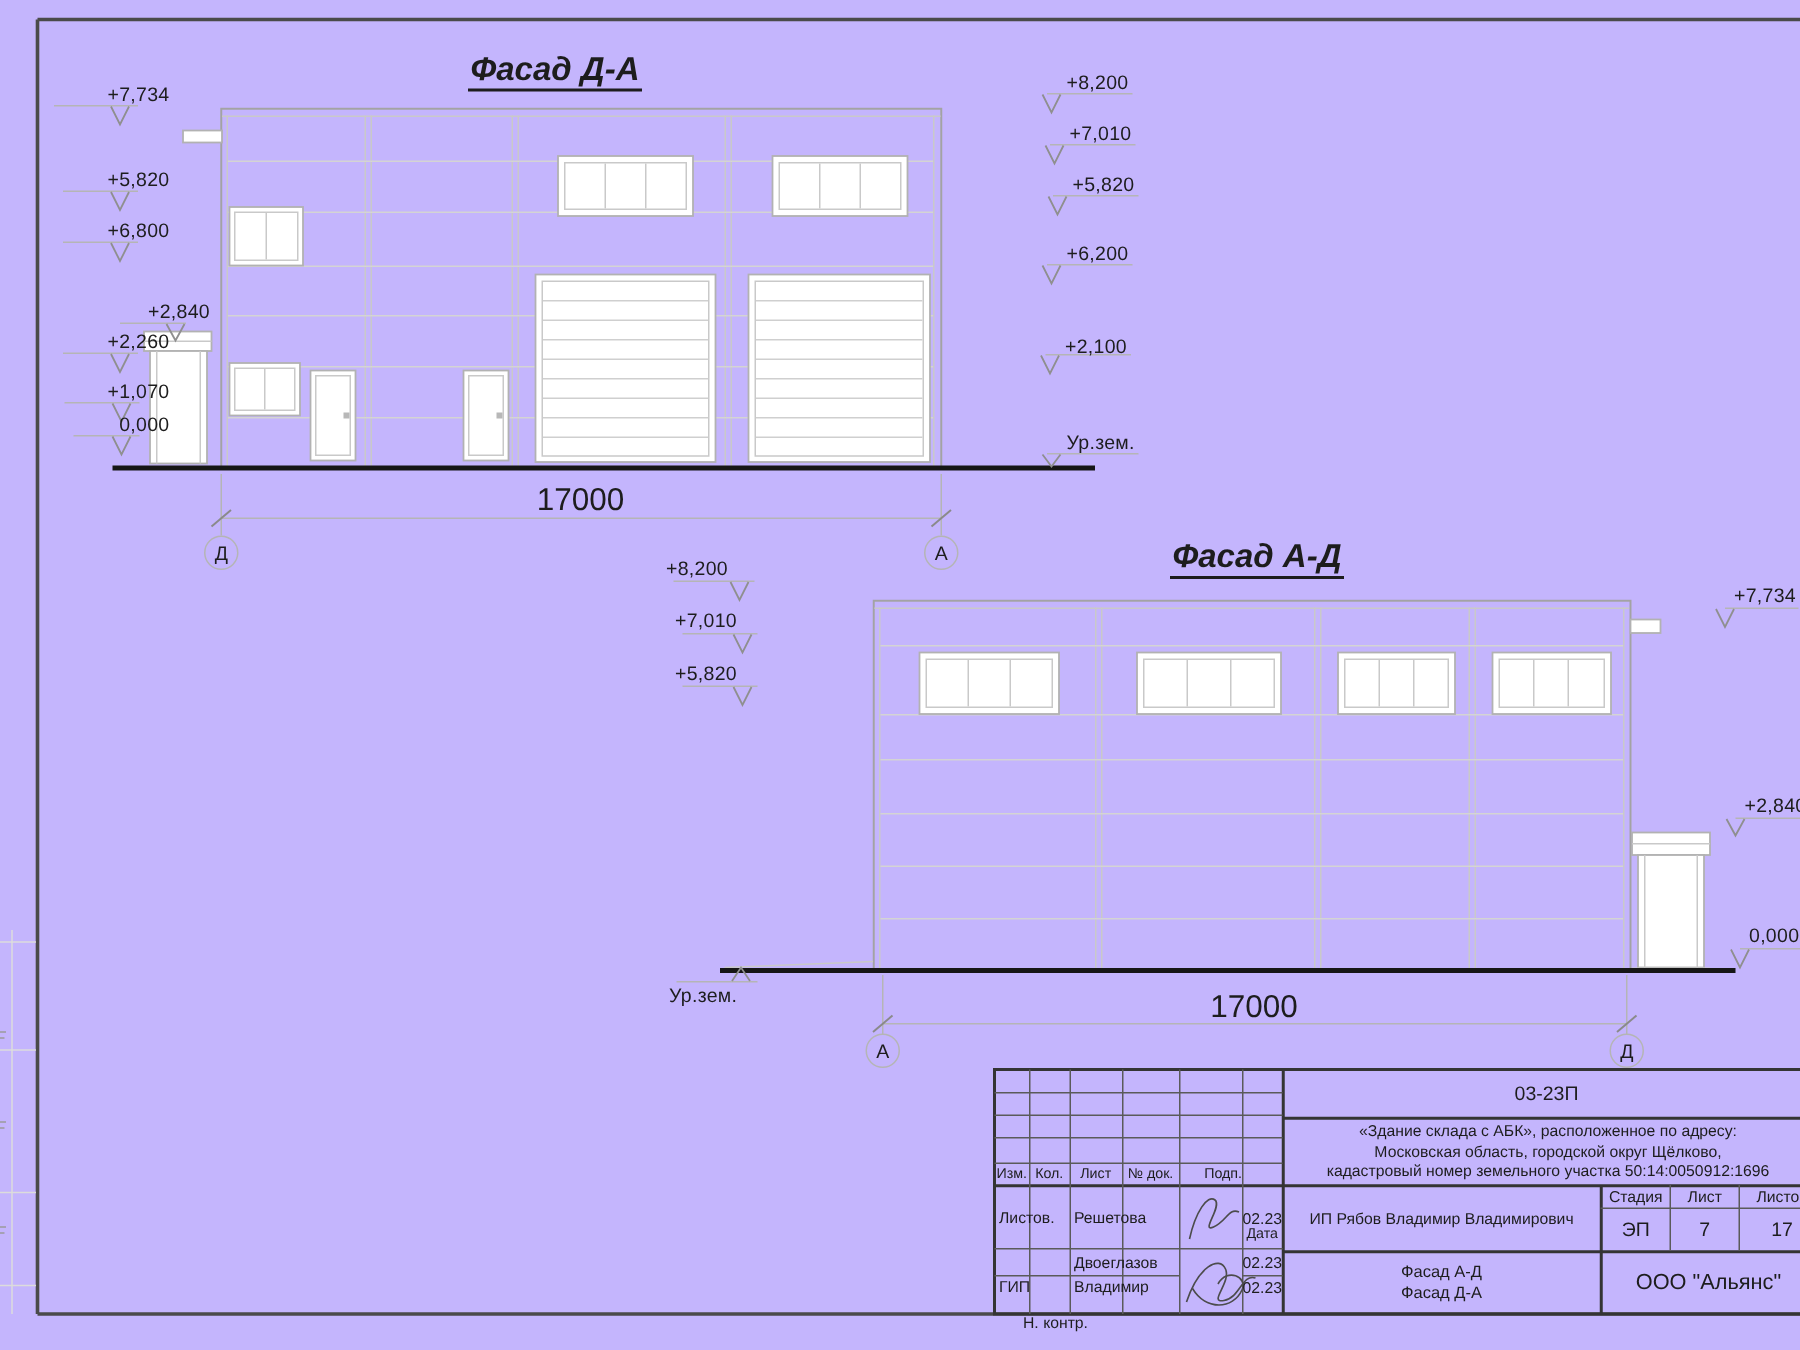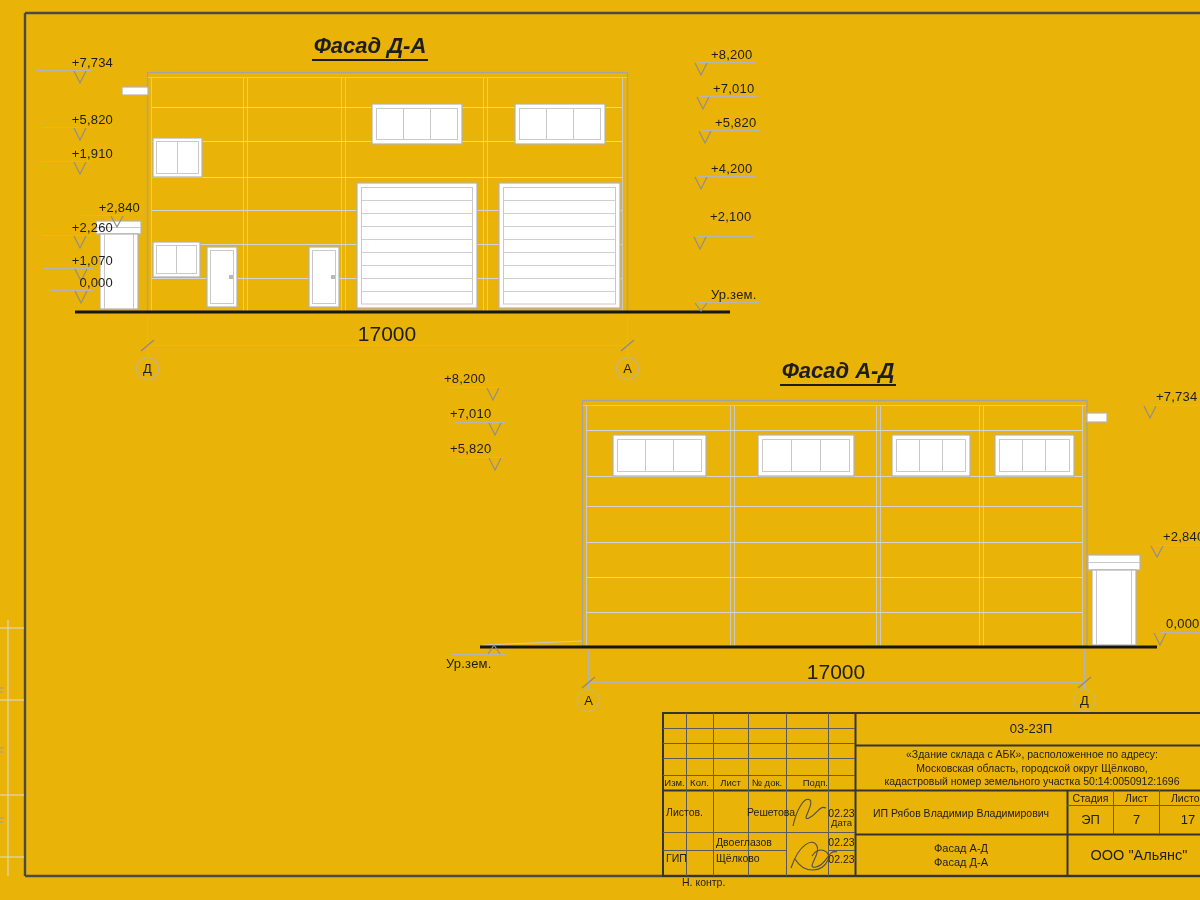--- a/index.html
+++ b/index.html
@@ -1,17 +1,17 @@
 <!DOCTYPE html>
 <html><head>
 <meta charset="utf-8">
 <style>
   html,body { margin:0; padding:0; background:#ffffff; }
   #sheet {
-    position:relative; width:1200px; height:900px; background:#eab308;
+    position:relative; width:1200px; height:900px; background:#c4b5fd;
     overflow:hidden; font-family:"Liberation Sans", sans-serif; color:#1d1d1d;
   }
   #linework { position:absolute; left:0; top:0; }
   .t { position:absolute; white-space:nowrap; color:#1d1d1d; }
   .mark { font-size:13px; letter-spacing:0.2px; }
   .dim  { font-size:21px; text-align:center; }
   .axis { font-size:13px; text-align:center; }
   .ftitle { font-size:22px; font-weight:bold; font-style:italic; text-align:center; }
   .ftitle span { border-bottom:2px solid #1d1d1d; padding:0 2px 1px 2px; }
   .right { text-align:right; }
@@ -297,31 +297,31 @@
       <path d="M791,868 C799,844 813,837 817,846 C821,855 805,869 816,867 C827,865 828,849 837,852"></path>
       <path d="M795,859 C804,874 822,873 828,860 C832,851 818,845 812,856"></path>
     </g>
   </svg>
 
   <div class="t ftitle" style="left:285px;top:33px;width:170px;"><span>Фасад Д-А</span></div>
   <div class="t ftitle" style="left:753px;top:358px;width:170px;"><span>Фасад А-Д</span></div>
 
   <div class="t mark right" style="left:33px;top:55px;width:80px;">+7,734</div>
   <div class="t mark right" style="left:33px;top:112px;width:80px;">+5,820</div>
-  <div class="t mark right" style="left:33px;top:146px;width:80px;">+1,910</div>
+  <div class="t mark right" style="left:33px;top:146px;width:80px;">+6,800</div>
   <div class="t mark right" style="left:60px;top:200px;width:80px;">+2,840</div>
   <div class="t mark right" style="left:33px;top:220px;width:80px;">+2,260</div>
   <div class="t mark right" style="left:33px;top:253px;width:80px;">+1,070</div>
   <div class="t mark right" style="left:33px;top:275px;width:80px;">0,000</div>
 
   <div class="t mark" style="left:711px;top:47px;">+8,200</div>
   <div class="t mark" style="left:713px;top:81px;">+7,010</div>
   <div class="t mark" style="left:715px;top:115px;">+5,820</div>
-  <div class="t mark" style="left:711px;top:161px;">+4,200</div>
-  <div class="t mark" style="left:710px;top:209px;">+2,100</div>
+  <div class="t mark" style="left:711px;top:161px;">+6,200</div>
+  <div class="t mark" style="left:710px;top:223px;">+2,100</div>
   <div class="t mark" style="left:711px;top:287px;">Ур.зем.</div>
 
   <div class="t dim" style="left:347px;top:322px;width:80px;">17000</div>
   <div class="t axis" style="left:137px;top:361px;width:21px;">Д</div>
   <div class="t axis" style="left:617px;top:361px;width:21px;">А</div>
 
   <div class="t mark" style="left:444px;top:371px;">+8,200</div>
   <div class="t mark" style="left:450px;top:406px;">+7,010</div>
   <div class="t mark" style="left:450px;top:441px;">+5,820</div>
   <div class="t mark" style="left:446px;top:656px;">Ур.зем.</div>
@@ -343,29 +343,29 @@
   </div>
 
   <div class="t s9 ctr" style="left:663px;top:777px;width:23px;">Изм.</div>
   <div class="t s9 ctr" style="left:686px;top:777px;width:27px;">Кол.</div>
   <div class="t s9 ctr" style="left:713px;top:777px;width:35px;">Лист</div>
   <div class="t s9 ctr" style="left:748px;top:777px;width:38px;">№ док.</div>
   <div class="t s9 ctr" style="left:786px;top:777px;width:42px;text-align:right;">Подп.</div>
   <div class="t s9 ctr" style="left:828px;top:777px;width:27px;margin-top:40px;">Дата</div>
 
   <div class="t s10" style="left:666px;top:806px;">Листов.</div>
-  <div class="t s10" style="left:716px;top:806px;margin-left:31px;">Решетова</div>
+  <div class="t s10" style="left:716px;top:806px;">Решетова</div>
   <div class="t s10 ctr" style="left:828px;top:807px;width:27px;">02.23</div>
 
   <div class="t s10" style="left:666px;top:876px;padding-left:16px;">Н. контр.</div>
   <div class="t s10" style="left:716px;top:836px;">Двоеглазов</div>
   <div class="t s10 ctr" style="left:828px;top:836px;width:27px;">02.23</div>
 
   <div class="t s10" style="left:666px;top:852px;">ГИП</div>
-  <div class="t s10" style="left:716px;top:852px;">Щёлково</div>
+  <div class="t s10" style="left:716px;top:852px;">Владимир</div>
   <div class="t s10 ctr" style="left:828px;top:853px;width:27px;">02.23</div>
 
   <div class="t s10 ctr" style="left:858px;top:807px;width:206px;">ИП Рябов Владимир Владимирович</div>
 
   <div class="t s10 ctr" style="left:1068px;top:792px;width:45px;">Стадия</div>
   <div class="t s10 ctr" style="left:1114px;top:792px;width:45px;">Лист</div>
   <div class="t s10 ctr" style="left:1160px;top:792px;width:56px;">Листов</div>
   <div class="t s13 ctr" style="left:1068px;top:812px;width:45px;">ЭП</div>
   <div class="t s13 ctr" style="left:1114px;top:812px;width:45px;">7</div>
   <div class="t s13 ctr" style="left:1160px;top:812px;width:56px;">17</div>

